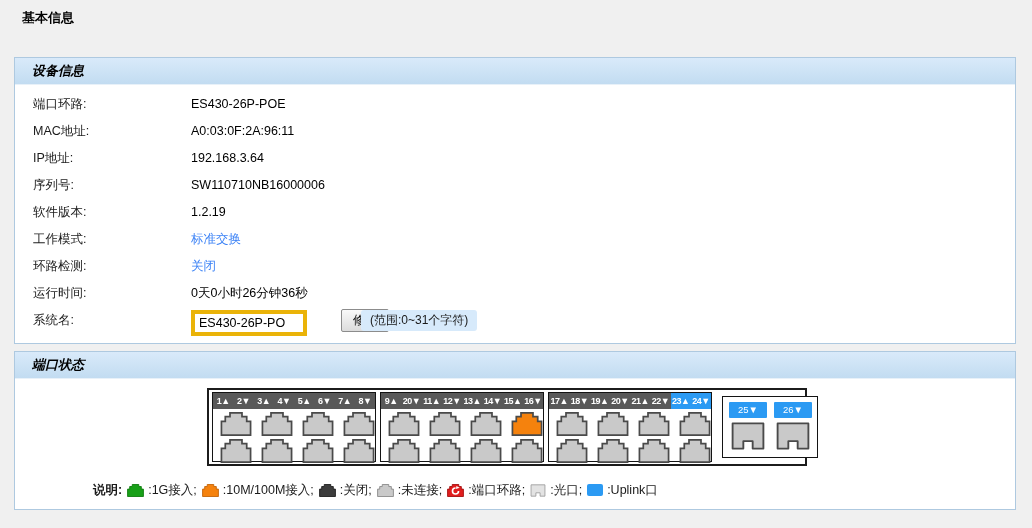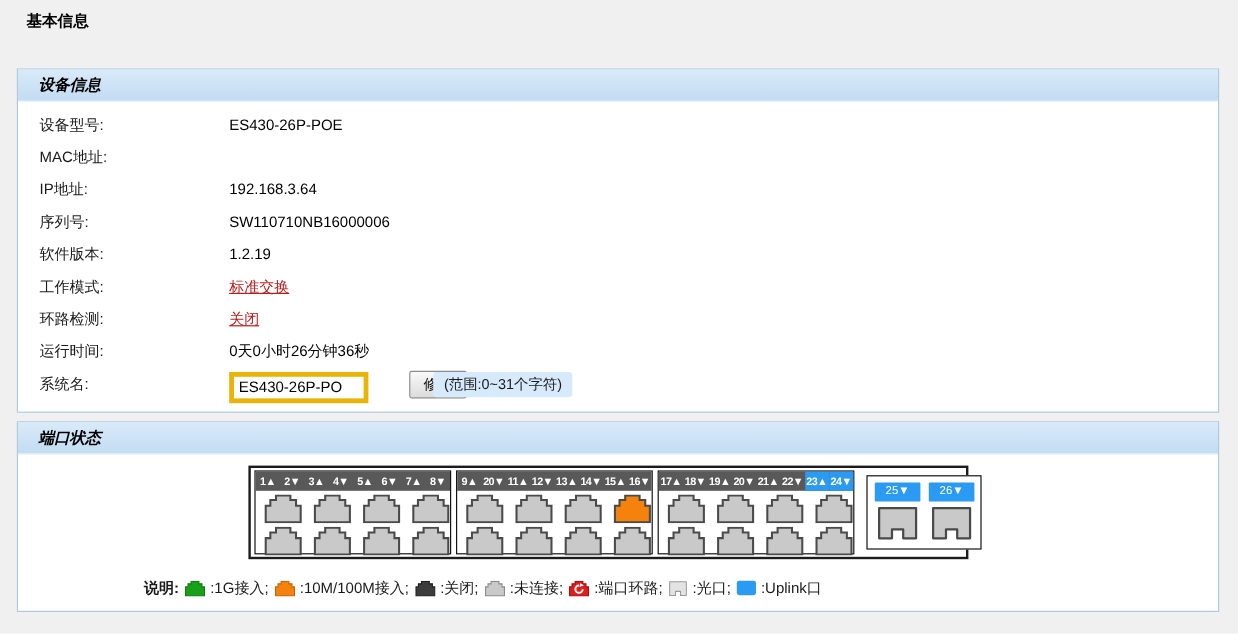--- a/index.html
+++ b/index.html
@@ -23,21 +23,21 @@
     height:26px;line-height:26px;padding-left:17px;
     font-size:13px;font-weight:bold;color:#000;
     background:linear-gradient(#d9eafa,#c2dcf1);
     border-bottom:1px solid #e8f1f9;
     font-style:italic;
   }
   .info-rows{padding-top:6px;}
   .info-row{position:relative;height:27px;line-height:27px;font-size:12.5px;}
   .info-label{position:absolute;left:18px;color:#1a1a1a;white-space:nowrap;}
   .info-value{position:absolute;left:176px;color:#000;white-space:nowrap;}
-  a.link-value{color:#b91c1c;text-decoration:underline;cursor:pointer;}
+  a.link-value{color:#3b82f6;cursor:pointer;}
   .sysname-input{
     position:absolute;left:176px;top:3px;width:100px;height:16px;
     border:4px solid #eab308;font-size:12.5px;padding:1px 4px;
     font-family:"Liberation Sans","DejaVu Sans",sans-serif;color:#000;background:#fff;
   }
   .modify-btn{
     position:absolute;left:290px;top:2px;height:23px;padding:0 11px;
     font-size:12px;color:#000;cursor:pointer;
     background:linear-gradient(#f9f9f9,#dcdcdc);
     border:1px solid #8c8c8c;border-radius:2px;
@@ -76,41 +76,42 @@
   }
   .fiber-col{display:flex;flex-direction:column;gap:4px;}
   .fiber-chip{
     width:38px;height:16px;background:#2b9af3;color:#fff;
     font-size:9.5px;font-weight:normal;text-align:center;line-height:16px;
     border-radius:1px;
   }
   
   #legend{
     position:absolute;left:78px;top:128px;height:20px;
-    display:flex;align-items:center;font-size:12.5px;color:#1a1a1a;margin-left:27px;
+    display:flex;align-items:center;font-size:12.5px;color:#1a1a1a;
   }
   #legend .legend-title{font-weight:bold;margin-right:5px;}
   .legend-item{display:flex;align-items:center;margin-right:5px;}
   .legend-item svg,.legend-item .swatch{margin-right:4px;}
   .swatch-uplink{width:16px;height:12px;background:#2b9af3;border-radius:2px;display:inline-block;}
 </style>
 </head>
 <body>
 
 <div class="page-title">基本信息</div>
 
 <div class="panel" id="panel-device">
   <div class="panel-header">设备信息</div>
   <div class="info-rows">
     <div class="info-row">
-      <span class="info-label">设备型号:</span>
+      <span class="info-label">端口环路:</span>
       <span class="info-value">ES430-26P-POE</span>
     </div>
     <div class="info-row">
       <span class="info-label">MAC地址:</span>
+      <span class="info-value">A0:03:0F:2A:96:11</span>
     </div>
     <div class="info-row">
       <span class="info-label">IP地址:</span>
       <span class="info-value">192.168.3.64</span>
     </div>
     <div class="info-row">
       <span class="info-label">序列号:</span>
       <span class="info-value">SW110710NB16000006</span>
     </div>
     <div class="info-row">

